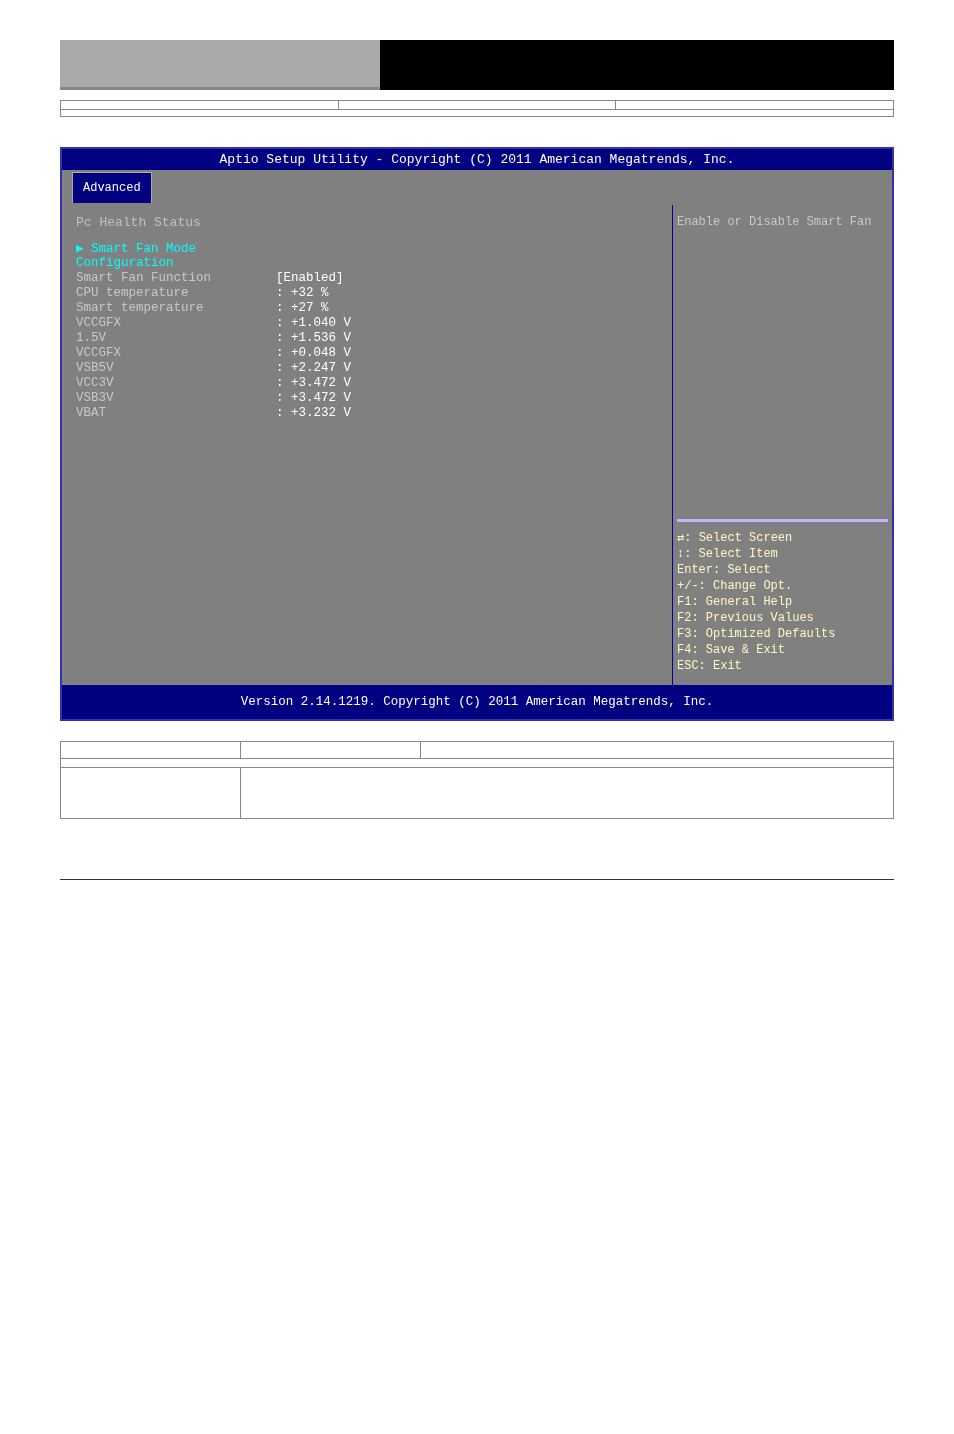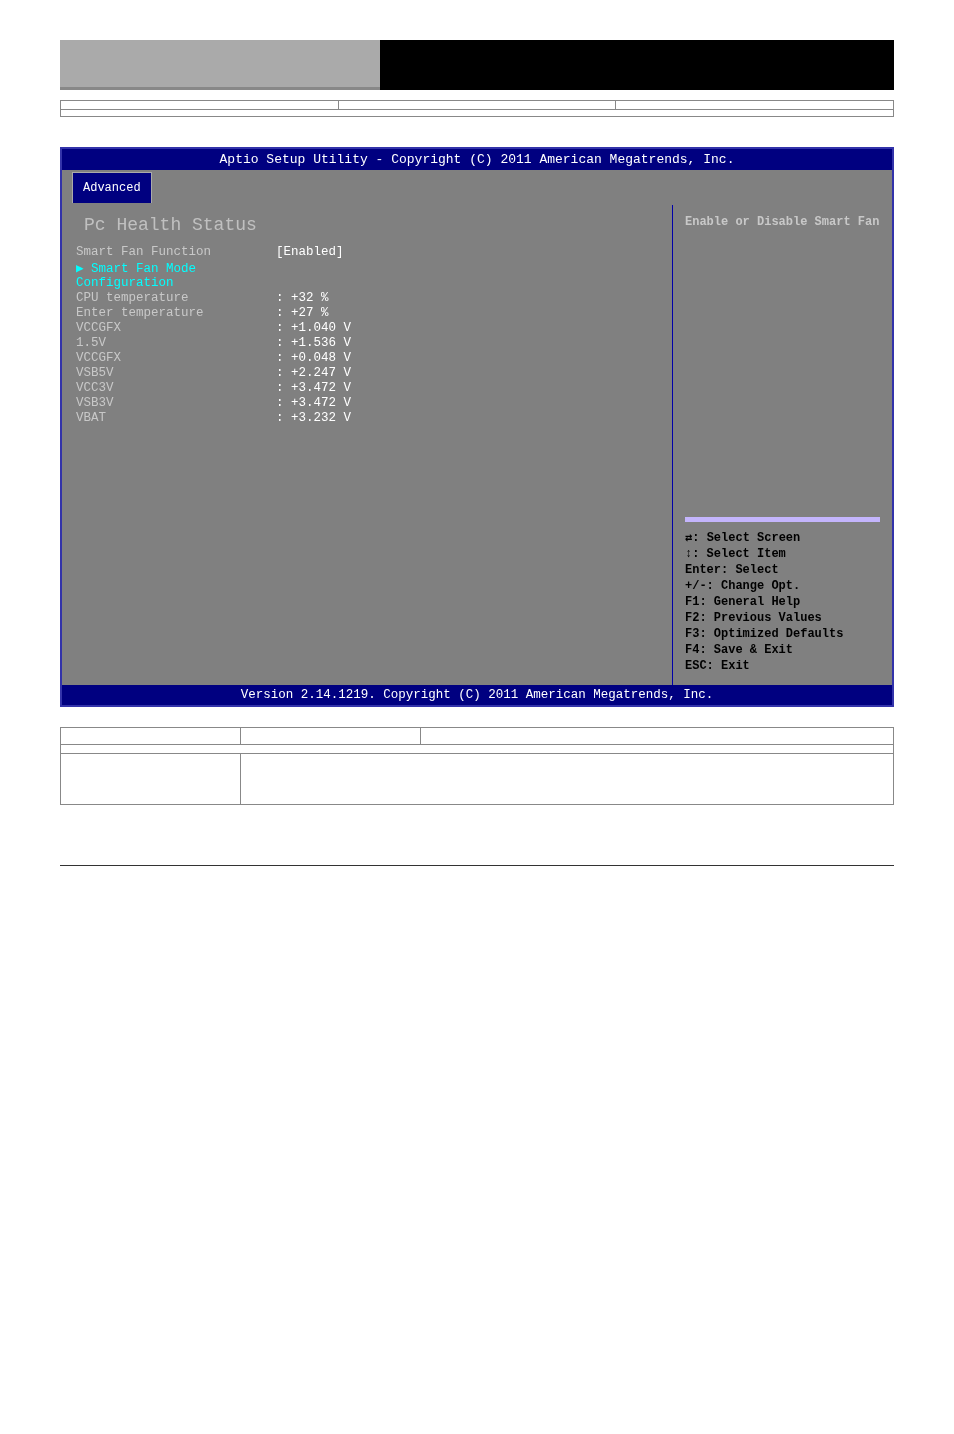--- a/index.html
+++ b/index.html
@@ -106,24 +106,23 @@
     .bios-left {
       flex: 1;
       padding: 10px 14px;
       color: #000000;
       font-family: 'Courier New', monospace;
       font-size: 12.5px;
     }
 
     .bios-section-title {
       color: #c0c0c0;
-      font-size: 18px;
+      font-size: 13px;
       margin-bottom: 10px;
       font-family: 'Courier New', monospace;
-      margin-left: 8px;
     }
 
     .bios-item {
       display: flex;
       margin-bottom: 1px;
       font-family: 'Courier New', monospace;
       font-size: 12.5px;
     }
     .bios-item-label {
       color: #c8c8c8;
@@ -136,52 +135,51 @@
     .bios-item-value {
       color: #ffffff;
     }
     .bios-item-value.bracket {
       color: #ffffff;
     }
 
     
     .bios-right {
       width: 220px;
-      padding: 10px 12px;
+      padding: 10px 4px;
       border-left: 1px solid #0000aa;
       font-family: 'Courier New', monospace;
       font-size: 12px;
       color: #c8c8c8;
       display: flex;
       flex-direction: column;
-      font-weight: bold;
     }
     .bios-help-text {
       color: #c8c8c8;
       font-size: 12px;
       margin-bottom: 10px;
       flex: 1;
     }
     .bios-keys {
       margin-top: auto;
-      color: #000000;
-      font-size: 12px;
-      border-top: 5px solid #c4b5fd;
+      color: #fef9c3;
+      font-size: 12px;
+      border-top: 3px solid #c4b5fd;
       padding-top: 8px;
     }
     .bios-key-line {
       margin-bottom: 2px;
     }
 
     
     .bios-footer {
       background: #000080;
       color: #ffffff;
       text-align: center;
-      padding: 3px 0;
+      padding: 10px 0;
       font-size: 12.5px;
       font-family: 'Courier New', monospace;
     }
 
     
     .bottom-table {
       margin: 15px 60px 10px 60px;
       border: 1px solid #888;
     }
     .bottom-table-row1 {
@@ -252,35 +250,35 @@
     <div class="bios-tabrow">
       <div class="bios-tab">Advanced</div>
     </div>
 
     <div class="bios-content">
 
       <div class="bios-left">
         <div class="bios-section-title">Pc Health Status</div>
 
         <div class="bios-item">
+          <span class="bios-item-label submenu">▶ Smart Fan Mode Configuration</span>
+        </div>
+
+        <div class="bios-item">
           <span class="bios-item-label">Smart Fan Function</span>
           <span class="bios-item-value bracket">[Enabled]</span>
         </div>
 
         <div class="bios-item">
-          <span class="bios-item-label submenu">▶ Smart Fan Mode Configuration</span>
-        </div>
-
-        <div class="bios-item">
           <span class="bios-item-label">CPU temperature</span>
           <span class="bios-item-value">: +32 %</span>
         </div>
 
         <div class="bios-item">
-          <span class="bios-item-label">Enter temperature</span>
+          <span class="bios-item-label">Smart temperature</span>
           <span class="bios-item-value">: +27 %</span>
         </div>
 
 
         <div class="bios-item">
           <span class="bios-item-label">VCCGFX</span>
           <span class="bios-item-value">: +1.040 V</span>
         </div>
 
         <div class="bios-item">

